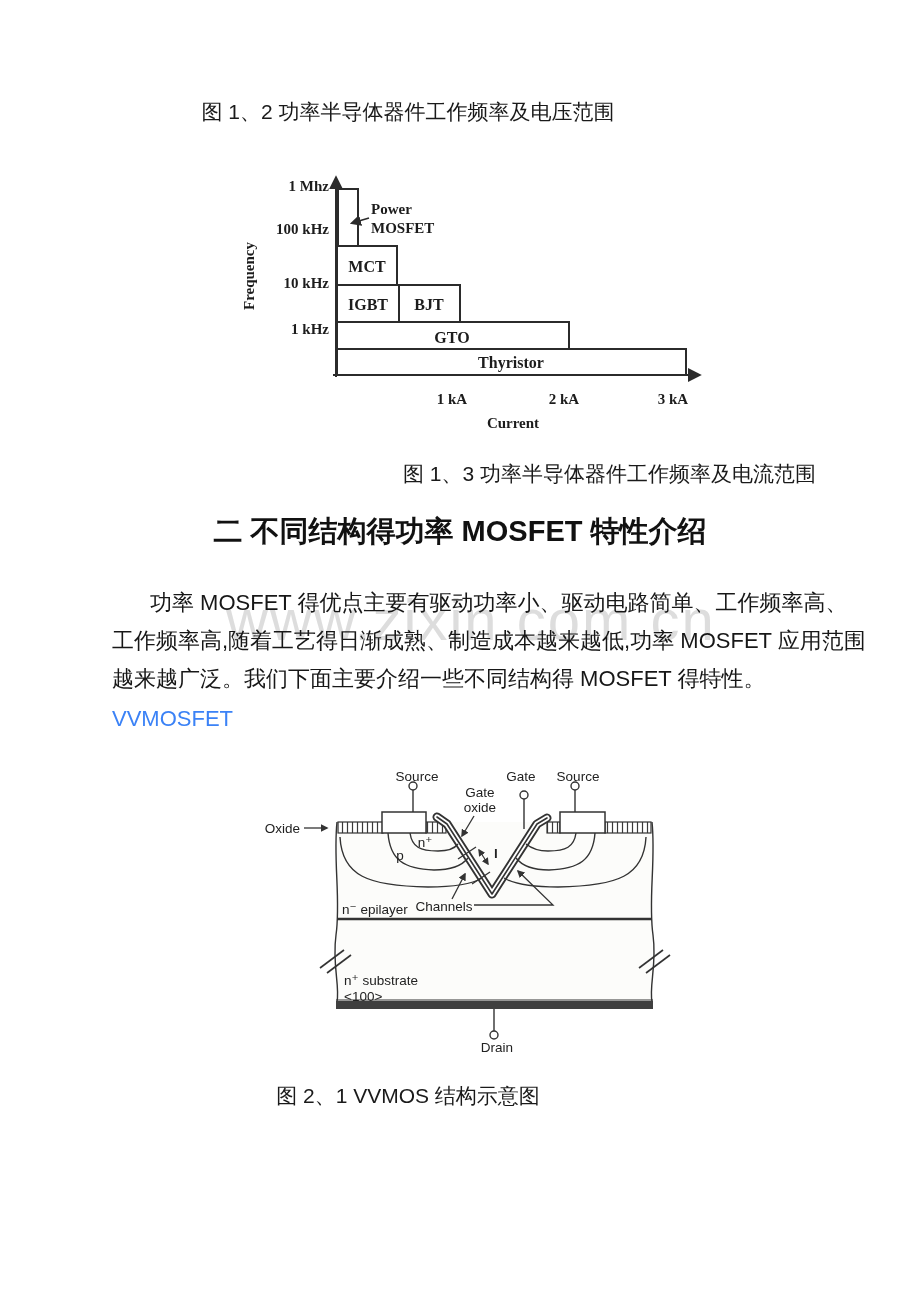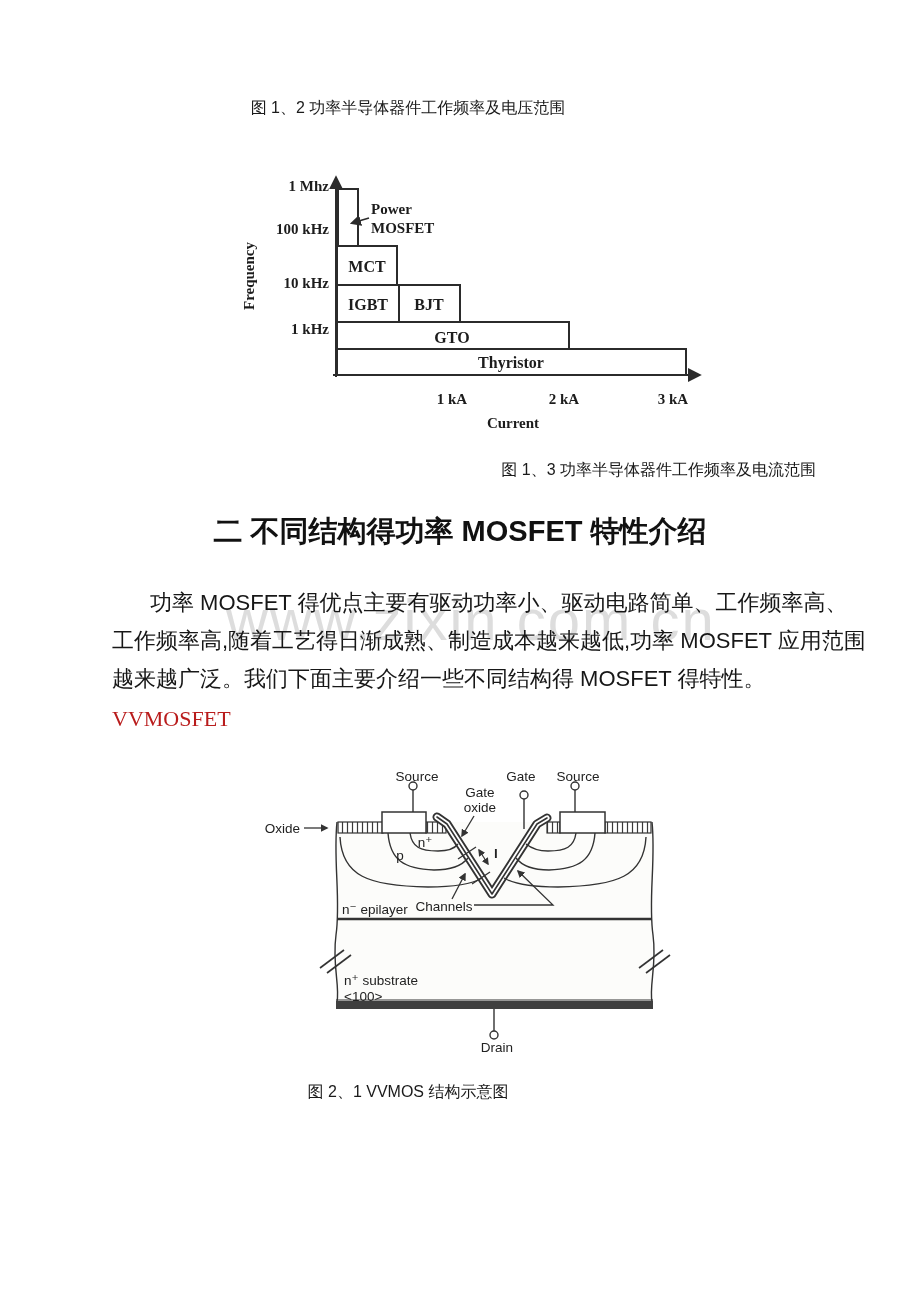--- a/index.html
+++ b/index.html
@@ -1,30 +1,30 @@
 <!DOCTYPE html>
 <html><head>
 <meta charset="utf-8">
 <style>
   html,body{margin:0;padding:0;background:#ffffff;}
   #page{position:relative;width:920px;height:1302px;background:#ffffff;overflow:hidden;
         font-family:"Liberation Sans","DejaVu Sans",sans-serif;color:#1f1f1f;}
-  .caption{position:absolute;left:0;width:816px;text-align:center;font-size:16px;color:#1a1a1a;white-space:nowrap;}
+  .caption{position:absolute;left:0;width:816px;text-align:center;font-size:21px;color:#1a1a1a;white-space:nowrap;}
   #caption-fig12{top:98px;}
   #caption-fig13{top:460px;text-align:right;}
   #caption-fig21{top:1082px;text-align:center;}
   #section-heading{position:absolute;left:0;top:512px;width:920px;text-align:center;
         font-size:29px;font-weight:bold;color:#111;white-space:nowrap;}
   .para-line{position:absolute;left:112px;font-size:22px;line-height:30px;color:#171717;white-space:nowrap;z-index:2;}
   #para-line-0{top:588px;padding-left:38px;}
   #para-line-1{top:626px;}
   #para-line-2{top:664px;}
   #watermark{position:absolute;left:198px;top:586px;font-size:58px;letter-spacing:2px;
         color:#c9c9c9;opacity:.62;z-index:1;white-space:nowrap;margin-left:28px;}
-  #vvmosfet-label{position:absolute;left:112px;top:706px;font-size:22px;color:#b91c1c;font-family:Liberation Serif, serif;}
+  #vvmosfet-label{position:absolute;left:112px;top:706px;font-size:22px;color:#3b82f6;}
   #chart-svg{position:absolute;left:230px;top:158px;width:500px;height:285px;}
   #diagram-svg{position:absolute;left:230px;top:753px;width:470px;height:312px;}
   .chart-label{font-family:"Liberation Serif","DejaVu Serif",serif;font-weight:bold;font-size:16px;fill:#1c1c1c;text-anchor:middle;}
   .chart-tick{font-family:"Liberation Serif","DejaVu Serif",serif;font-weight:bold;font-size:15px;fill:#1c1c1c;}
   .tick-end{text-anchor:end;}
   .tick-mid{text-anchor:middle;}
   .dlabel{font-family:"Liberation Sans","DejaVu Sans",sans-serif;font-size:13.5px;fill:#222;text-anchor:middle;}
   .d-start{text-anchor:start;}
   .d-end{text-anchor:end;}
   .d-bold{font-weight:bold;}

